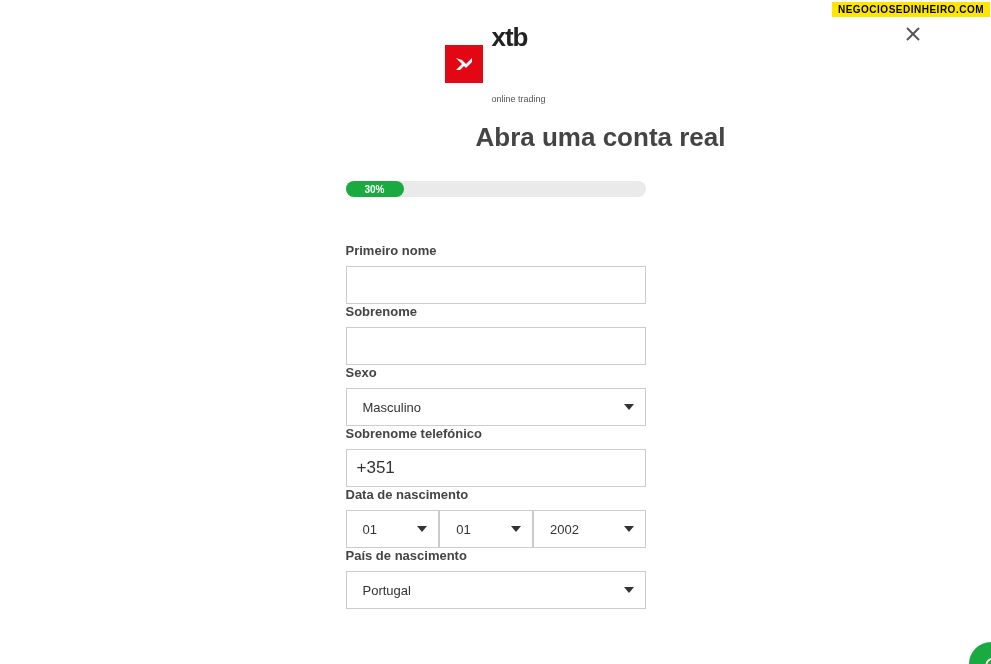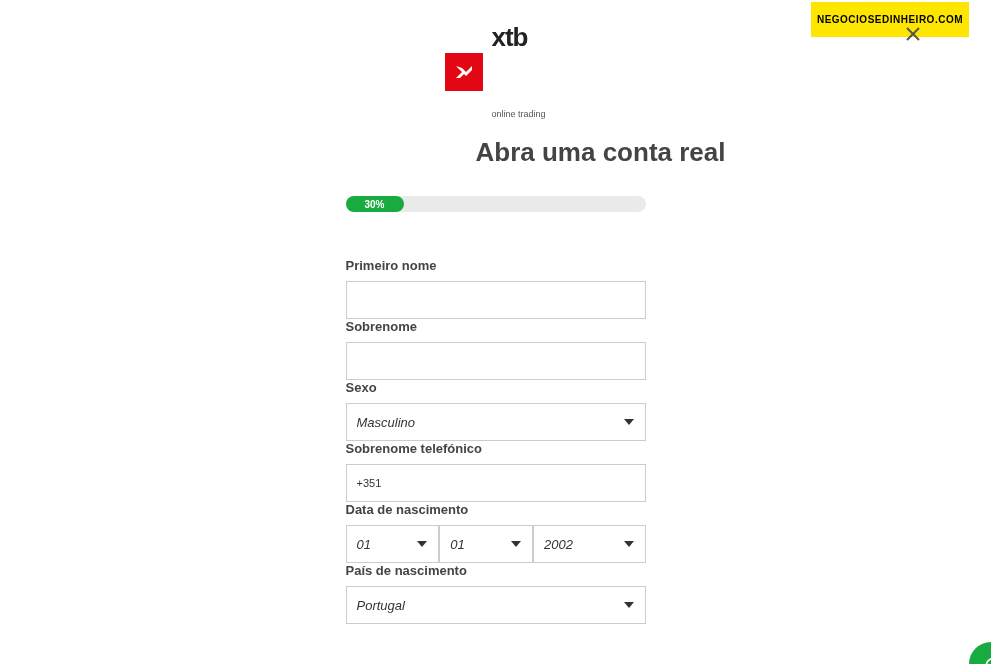--- a/index.html
+++ b/index.html
@@ -11,26 +11,26 @@
       font-family: -apple-system, BlinkMacSystemFont, "Segoe UI", Arial, sans-serif;
       background: #fff;
       width: 991px;
       height: 664px;
       position: relative;
       overflow: hidden;
     }
     .watermark {
       position: absolute;
       top: 2px;
-      right: 22px;
+      right: 1px;
       background: #ffe600;
       color: #000;
       font-size: 10px;
       font-weight: bold;
-      padding: 12px 6px;
+      padding: 2px 6px;
       letter-spacing: 0.5px;
     }
     .close-btn {
       position: absolute;
       top: 24px;
       right: 68px;
       width: 20px;
       height: 20px;
       display: flex;
       align-items: center;
@@ -75,21 +75,21 @@
     }
     .logo-main {
       font-size: 26px;
       font-weight: 700;
       color: #222;
       letter-spacing: -1px;
     }
     .logo-sub {
       font-size: 9px;
       color: #555;
-      margin-top: 16px;
+      margin-top: 1px;
       text-align: center;
     }
     .page-title {
       text-align: right;
       font-size: 26px;
       font-weight: 700;
       color: #444;
       margin-bottom: 28px;
     }
     .progress-bar {
@@ -130,40 +130,39 @@
       font-size: 13px;
       font-weight: 700;
       color: #444;
       margin-bottom: 8px;
     }
     .text-input {
       width: 100%;
       height: 38px;
       border: 1px solid #ccc;
       padding: 0 10px;
-      font-size: 11px;
+      font-size: 17px;
       color: #333;
       background: #fff;
     }
     .select-wrap {
       position: relative;
       width: 100%;
     }
     .select-input {
       width: 100%;
       height: 38px;
       border: 1px solid #ccc;
-      padding: 0 30px 0 10px;
+      padding: 0 30px 0 16px;
       font-size: 13px;
       color: #333;
       background: #fff;
       appearance: none;
       -webkit-appearance: none;
       cursor: pointer;
-      font-style: italic;
     }
     .select-wrap::after {
       content: '';
       position: absolute;
       right: 12px;
       top: 50%;
       transform: translateY(-50%);
       width: 0;
       height: 0;
       border-left: 5px solid transparent;

